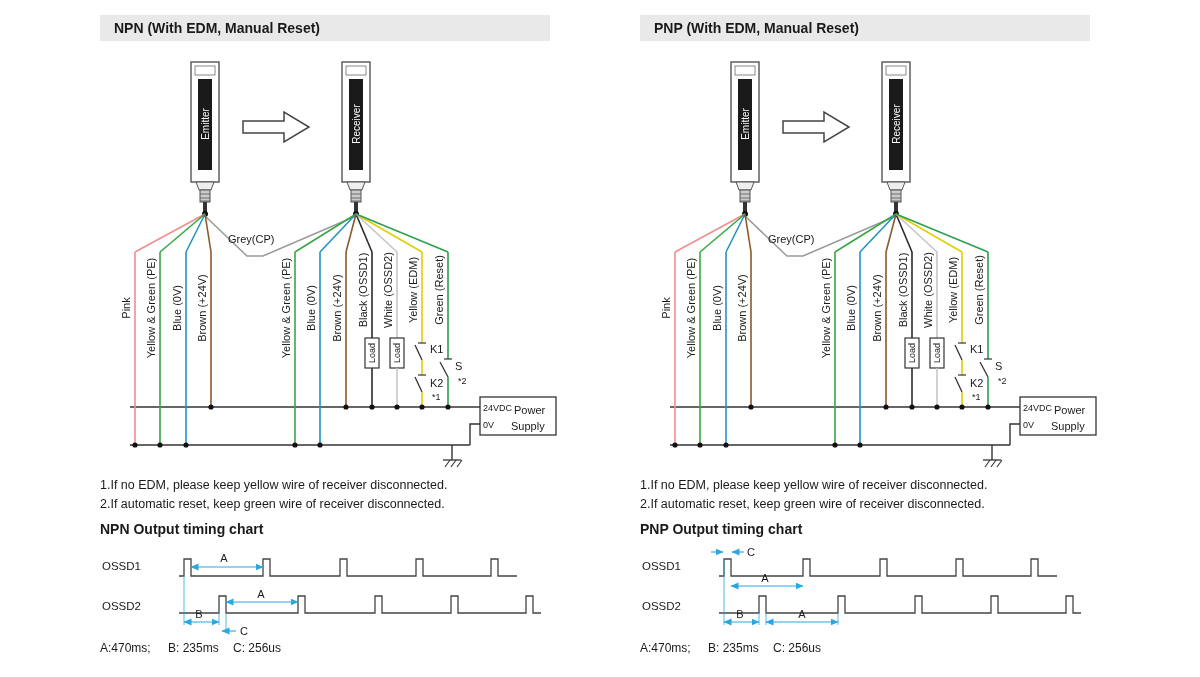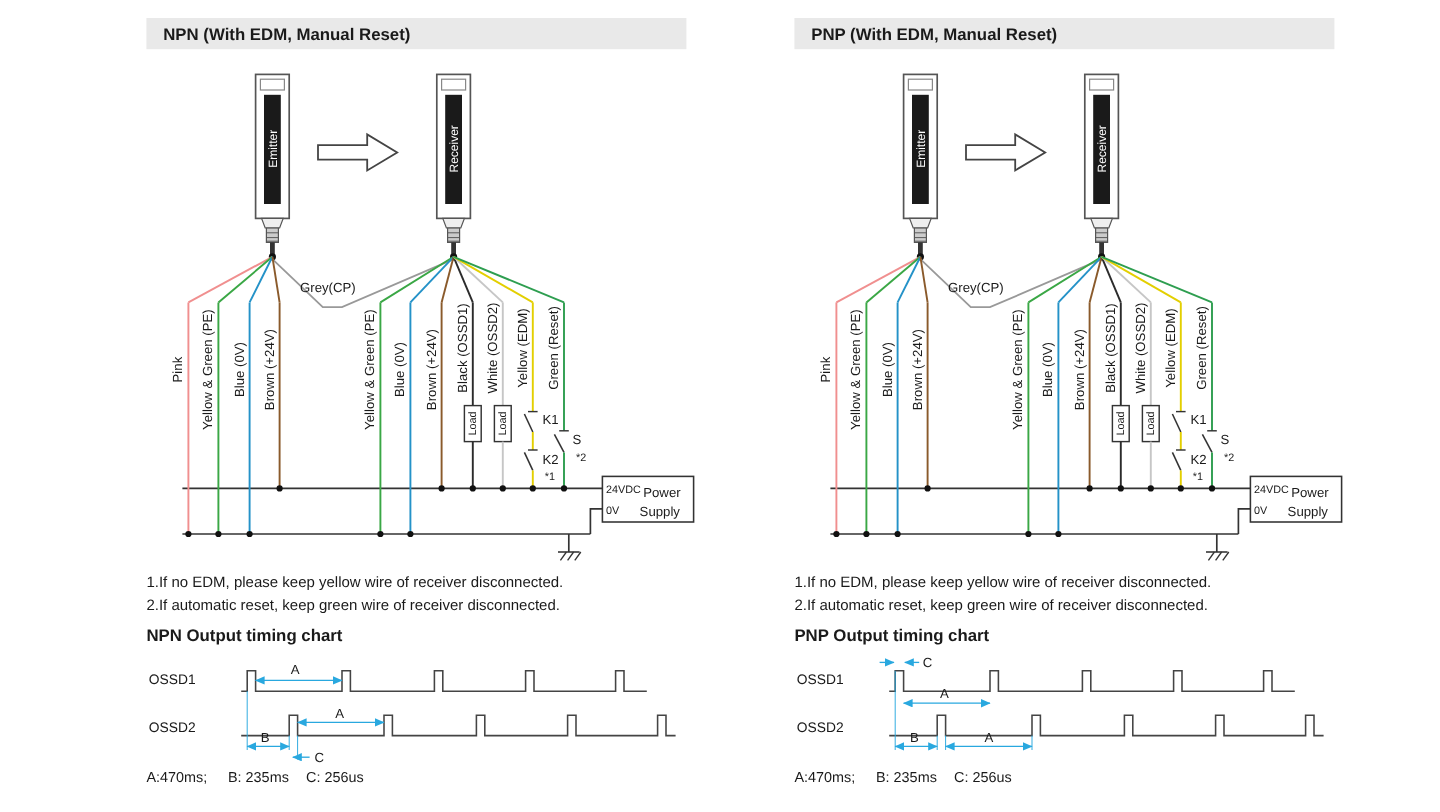--- a/index.html
+++ b/index.html
@@ -1,16 +1,16 @@
 <!DOCTYPE html>
 <html><head>
 <meta charset="utf-8">
 <style>
   html,body{margin:0;padding:0;background:#ffffff;}
-  .stage{width:1100px;height:677px;position:relative;background:#fff;overflow:hidden;margin-left:22px;}
+  .stage{width:1100px;height:677px;position:relative;background:#fff;overflow:hidden;}
   svg{display:block;}
   text{font-family:"Liberation Sans", sans-serif;}
 </style>
 </head>
 <body>
 
 <div class="stage">
   <svg id="diagram" width="1200" height="677" viewBox="0 0 1200 677">
       <defs>
         <marker id="ah" markerWidth="9" markerHeight="8" refX="7.5" refY="3.5" orient="auto-start-reverse" markerUnits="userSpaceOnUse">

